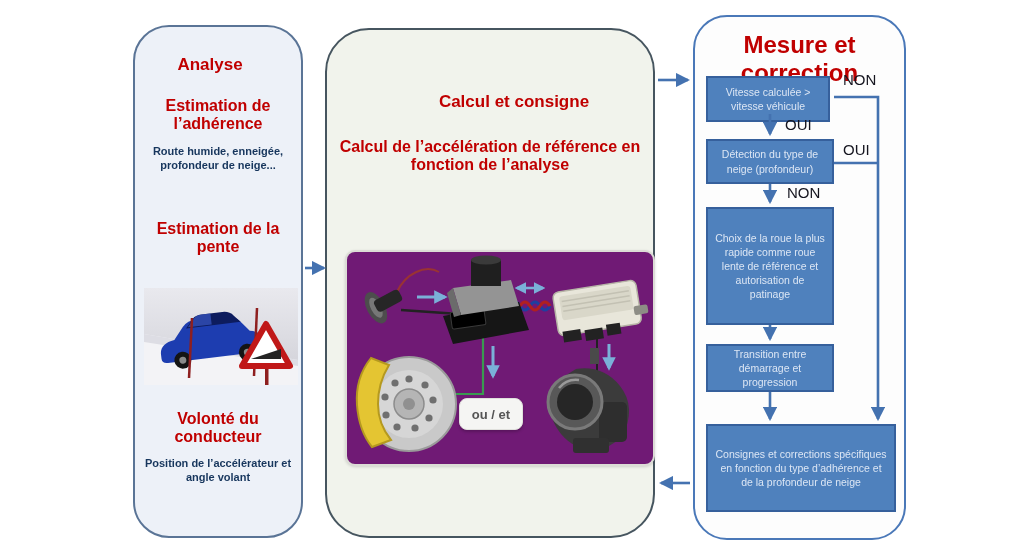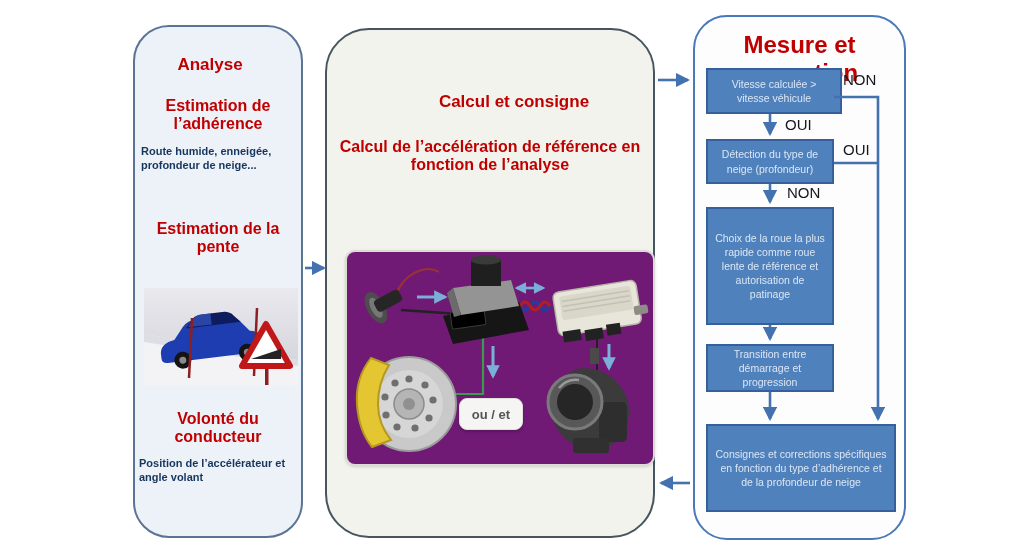--- a/index.html
+++ b/index.html
@@ -7,21 +7,21 @@
     position:relative;width:1024px;height:554px;overflow:hidden;
     background:#ffffff;font-family:"Liberation Sans",sans-serif;
   }
   .panel{position:absolute;box-sizing:border-box;}
   
   #panel-analyse{
     left:133px;top:25px;width:170px;height:513px;
     background:#edf1f8;border:2px solid #5a7496;border-radius:36px;
   }
   .red-h{color:#c00000;font-weight:bold;text-align:center;line-height:1.15;}
-  .navy-sub{color:#17365d;font-weight:bold;text-align:left;line-height:1.25;font-size:11px;}
+  .navy-sub{color:#17365d;font-weight:bold;text-align:center;line-height:1.25;font-size:11px;}
   #analyse-title{position:absolute;left:0;right:16px;top:28px;font-size:17px;}
   #analyse-h1{position:absolute;left:4px;right:4px;top:70px;font-size:16px;}
   #analyse-s1{position:absolute;left:6px;right:6px;top:118px;}
   #analyse-h2{position:absolute;left:4px;right:4px;top:193px;font-size:16px;}
   #car-figure{position:absolute;left:9px;top:261px;width:154px;height:97px;}
   #analyse-h3{position:absolute;left:4px;right:4px;top:383px;font-size:16px;}
   #analyse-s3{position:absolute;left:4px;right:4px;top:430px;}
   
   #panel-calcul{
     left:325px;top:28px;width:330px;height:510px;
@@ -46,21 +46,21 @@
     left:693px;top:15px;width:213px;height:525px;
     background:#fdfdfd;border:2.5px solid #4a78b8;border-radius:34px;
   }
   #mesure-title{position:absolute;left:0;right:0;top:14px;font-size:24px;}
   .flowbox{
     position:absolute;box-sizing:border-box;
     background:#4f81bd;border:2px solid #36609c;
     color:#dce6f4;font-size:10.5px;line-height:1.35;text-align:center;
     display:flex;align-items:center;justify-content:center;padding:3px 6px;
   }
-  #fbox-0{left:706px;top:68px;width:136px;height:46px;}
+  #fbox-0{left:706px;top:76px;width:124px;height:46px;}
   #fbox-1{left:706px;top:139px;width:128px;height:45px;}
   #fbox-2{left:706px;top:207px;width:128px;height:118px;}
   #fbox-3{left:706px;top:344px;width:128px;height:48px;}
   #fbox-4{left:706px;top:424px;width:190px;height:88px;}
   .flowbox{position:absolute;}
   .decision{
     position:absolute;font-size:15px;font-weight:normal;color:#15151f;
   }
   #lbl-non1{left:843px;top:71px;}
   #lbl-oui1{left:785px;top:116px;}

